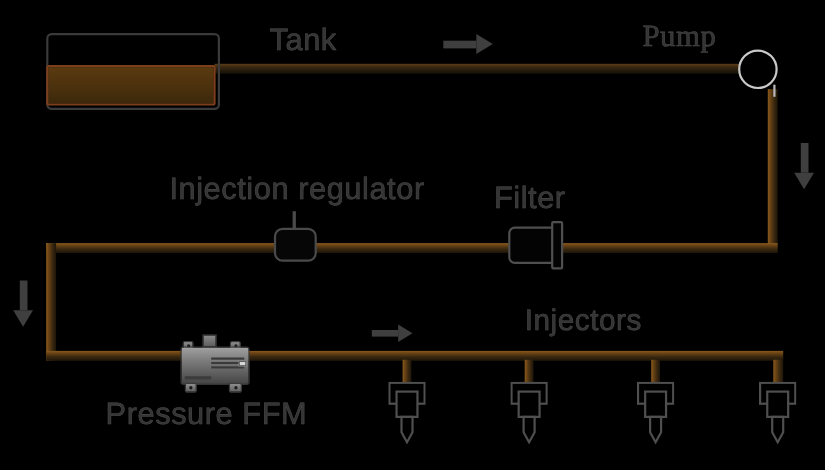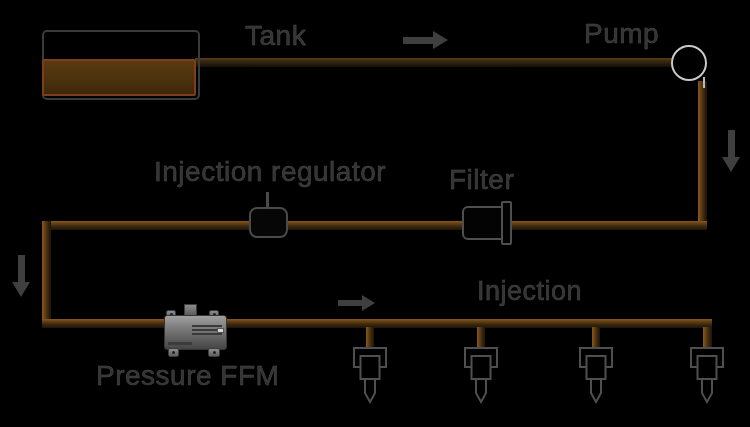--- a/index.html
+++ b/index.html
@@ -98,33 +98,33 @@
   </div>
   <div class="arrow-down" style="left:12px;top:255px;">
     <div class="shaft"></div>
     <div class="head"></div>
   </div>
   <div class="arrow-right small" style="left:338px;top:295px;">
     <div class="shaft"></div>
     <div class="head"></div>
   </div>
 
-  <div class="label" style="left:584px;top:20px;">Pump</div>
+  <div class="label" style="left:584px;top:20px;font-family:Liberation Serif, serif;">Pump</div>
   <div class="pump-circle"></div>
   <div class="pump-tail"></div>
 
   <div class="label" style="left:154px;top:158px;">Injection regulator</div>
   <div class="reg-stem"></div>
   <div class="reg-box"></div>
 
   <div class="label" style="left:449px;top:166px;">Filter</div>
   <div class="filter-can"></div>
   <div class="filter-plate"></div>
 
-  <div class="label" style="left:477px;top:278px;font-size:27px;">Injection</div>
+  <div class="label" style="left:477px;top:278px;font-size:27px;">Injectors</div>
 
   <div class="injector" style="left:353px;top:347px;">
     <svg width="34" height="58" viewBox="0 0 34 58">
       <rect x="1" y="1" width="32" height="19" fill="#000" stroke="#4f4f4f" stroke-width="2"></rect>
       <rect x="7.5" y="9" width="19" height="23" fill="#000" stroke="#4f4f4f" stroke-width="2"></rect>
       <path d="M12 32 v14 l5 9 l5 -9 v-14 z" fill="#000" stroke="#4f4f4f" stroke-width="2"></path>
     </svg>
   </div>
   <div class="injector" style="left:464px;top:347px;">
     <svg width="34" height="58" viewBox="0 0 34 58">

